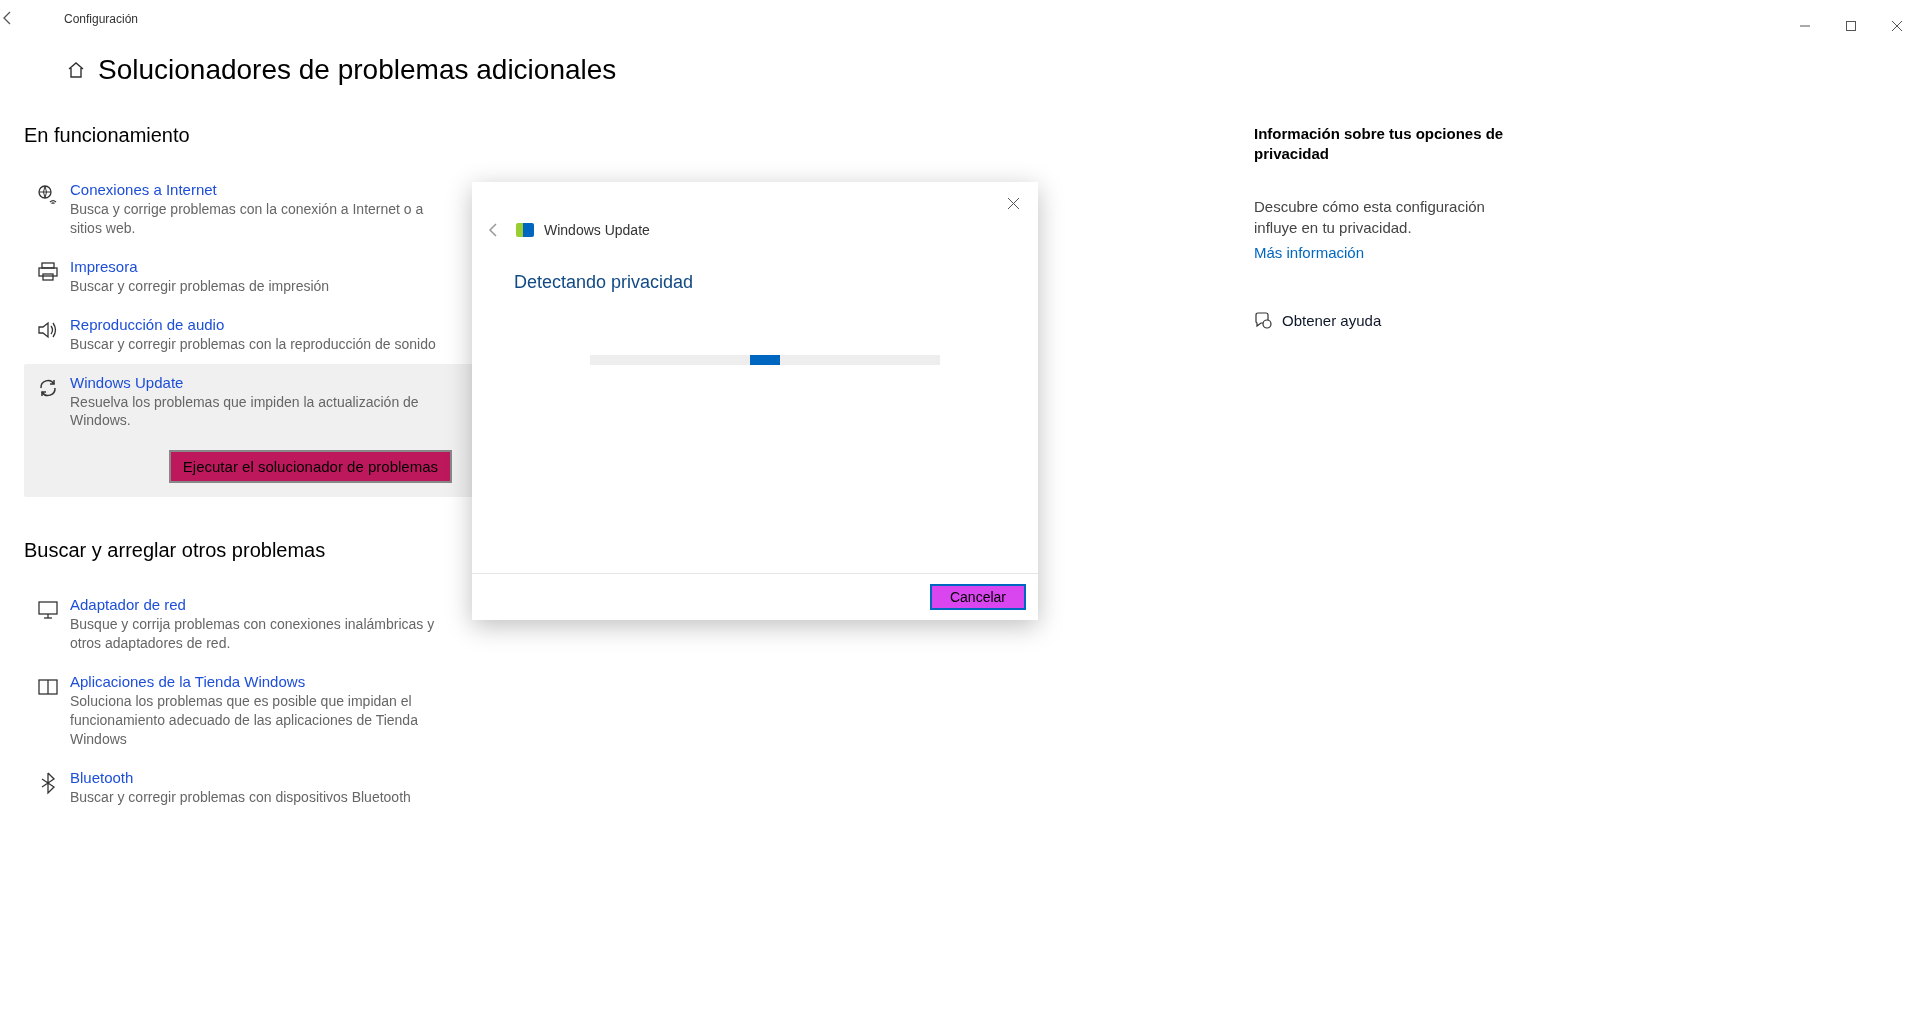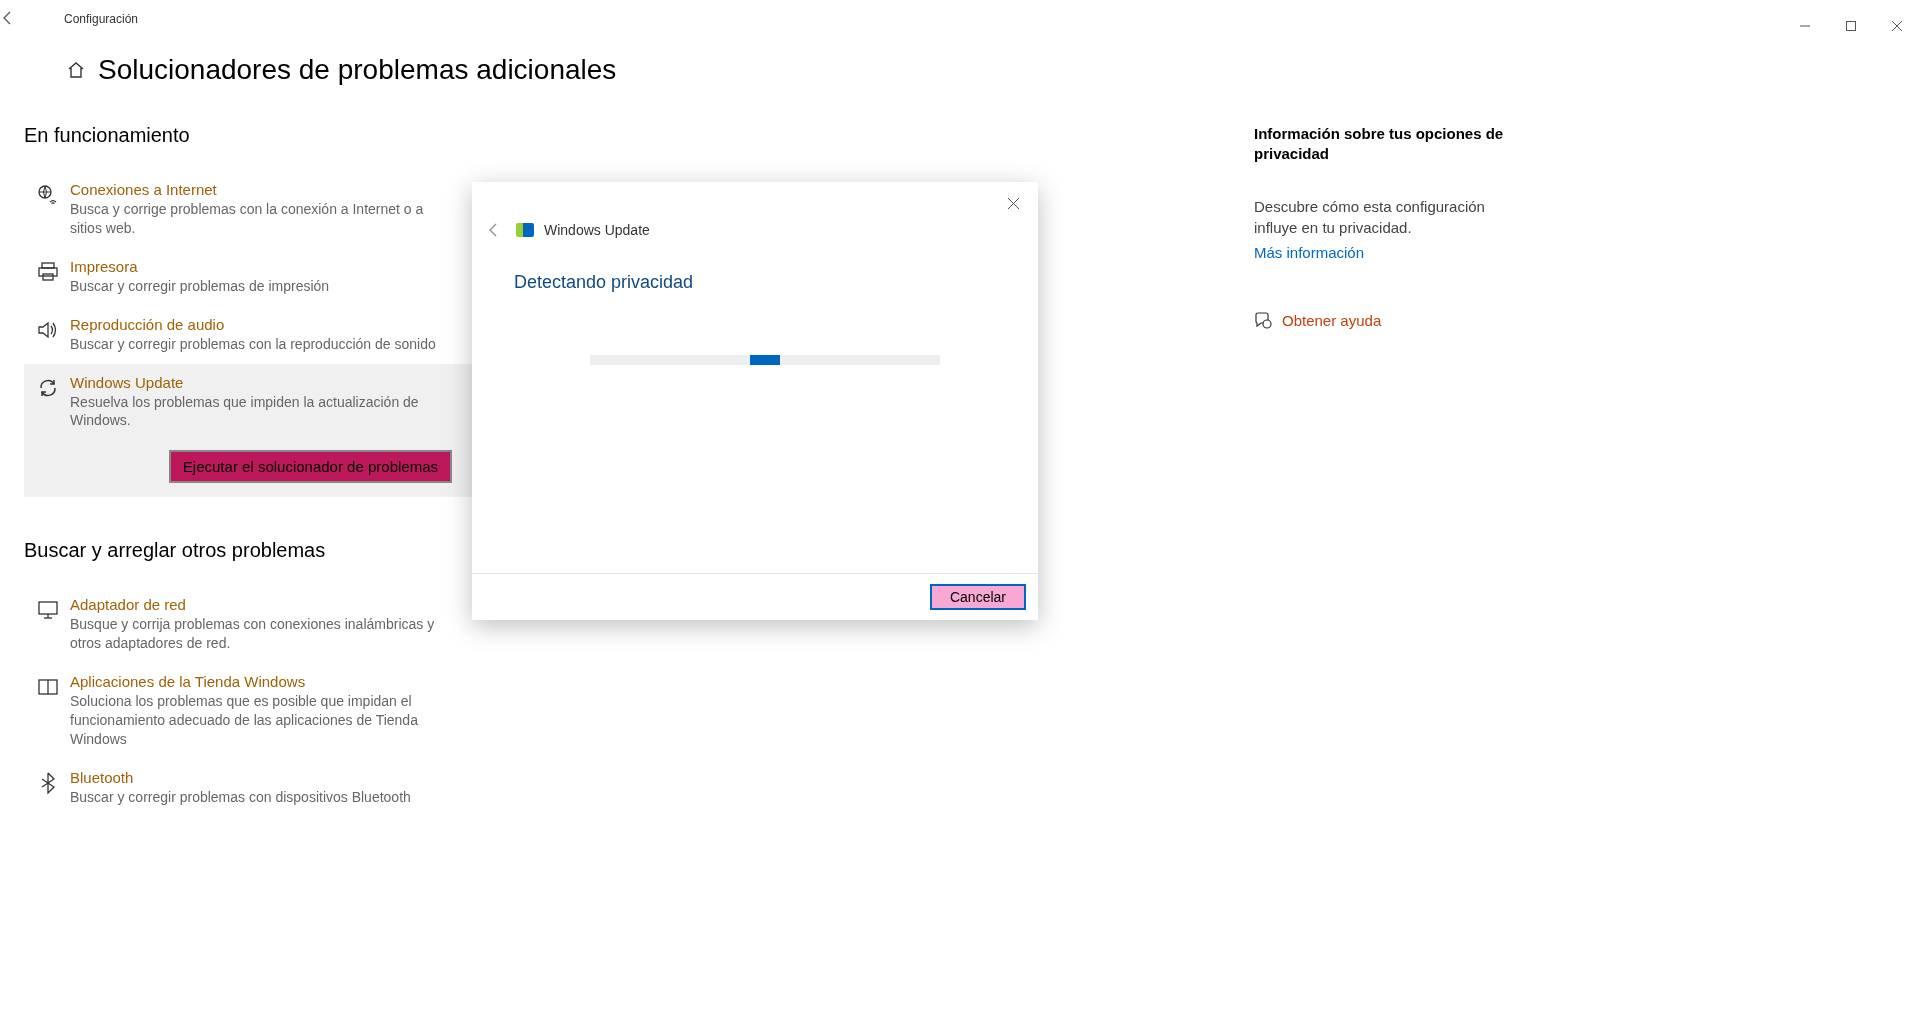--- a/index.html
+++ b/index.html
@@ -24,45 +24,45 @@
 .side-col { margin-left: 30px; width: 260px; padding-top: 0; }
 
 .section-h { font-size: 20px; font-weight: 400; margin-bottom: 24px; }
 
 
 .ts-item { display: flex; padding: 10px 14px 10px 4px; width: 452px; cursor: pointer; border-radius: 2px; }
 .ts-item.selected { background: #f0f0f0; flex-direction: column; padding-bottom: 14px; }
 .ts-row { display: flex; }
 .ts-icon { width: 40px; min-width: 40px; display: flex; justify-content: center; padding-top: 2px; color: #333; }
 .ts-text { padding-left: 2px; max-width: 390px; }
-.ts-title { font-size: 15px; color: #a16207; }
+.ts-title { font-size: 15px; color: #1d4ed8; }
 .ts-desc { font-size: 14px; color: #666; margin-top: 2px; line-height: 1.35; }
 .ts-run-btn { align-self: flex-end; margin-top: 20px; margin-right: 10px; background: #be185d; border: 2px solid #888; padding: 6px 12px; font-size: 15px; cursor: pointer; }
 
 
 .side-h { font-size: 15px; font-weight: 600; margin-bottom: 31px; line-height: 1.35; }
 .side-text { font-size: 15px; color: #444; line-height: 1.4; margin-bottom: 6px; }
 .side-link { color: #0067c0; font-size: 15px; cursor: pointer; display: inline-block; }
 .side-help { display: flex; align-items: center; margin-top: 50px; }
 .side-help-icon { width: 28px; color: #333; }
-.side-help-link { color: #c2410c; font-size: 15px; cursor: pointer; }
+.side-help-link { color: #0f172a; font-size: 15px; cursor: pointer; }
 
 
 .dialog-overlay { position: absolute; left: 472px; top: 182px; width: 566px; height: 438px; background: #fff; box-shadow: 0 6px 24px rgba(0,0,0,0.25); display: flex; flex-direction: column; }
 .dialog-top { position: absolute; right: 8px; top: 8px; }
 .dialog-close { width: 34px; height: 26px; display: flex; align-items: center; justify-content: center; color: #555; cursor: pointer; }
 .dialog-head { display: flex; align-items: center; padding: 40px 0 0 14px; }
 .dialog-back { color: #999; font-size: 16px; margin-right: 14px; cursor: default; }
 .dialog-wuicon { width: 18px; height: 14px; background: linear-gradient(90deg,#9acd32 40%, #0067c0 40%); border-radius: 2px; margin-right: 10px; }
 .dialog-name { font-size: 14px; color: #333; }
 .dialog-status { font-size: 18px; color: #114a84; padding: 34px 0 0 42px; }
 .progress-wrap { margin: 62px auto 0 118px; width: 350px; height: 10px; background: #eee; position: relative; overflow: hidden; }
 .progress-chunk { position: absolute; left: 160px; top: 0; width: 30px; height: 100%; background: #0067c0; }
 .dialog-footer { margin-top: auto; border-top: 1px solid #e5e5e5; padding: 10px 12px; display: flex; justify-content: flex-end; }
-.dialog-cancel { border: 2px solid #0067c0; background: #f9a8d4; font-size: 14px; padding: 3px 18px; cursor: pointer; }
+.dialog-cancel { border: 2px solid #0067c0; background: #d946ef; font-size: 14px; padding: 3px 18px; cursor: pointer; }
 
 svg { display: block; }
 </style>
 </head>
 <body>
 
 <div class="titlebar">
   <div class="titlebar-left">
     <div class="titlebar-back">
       <svg width="16" height="16" viewBox="0 0 16 16">

